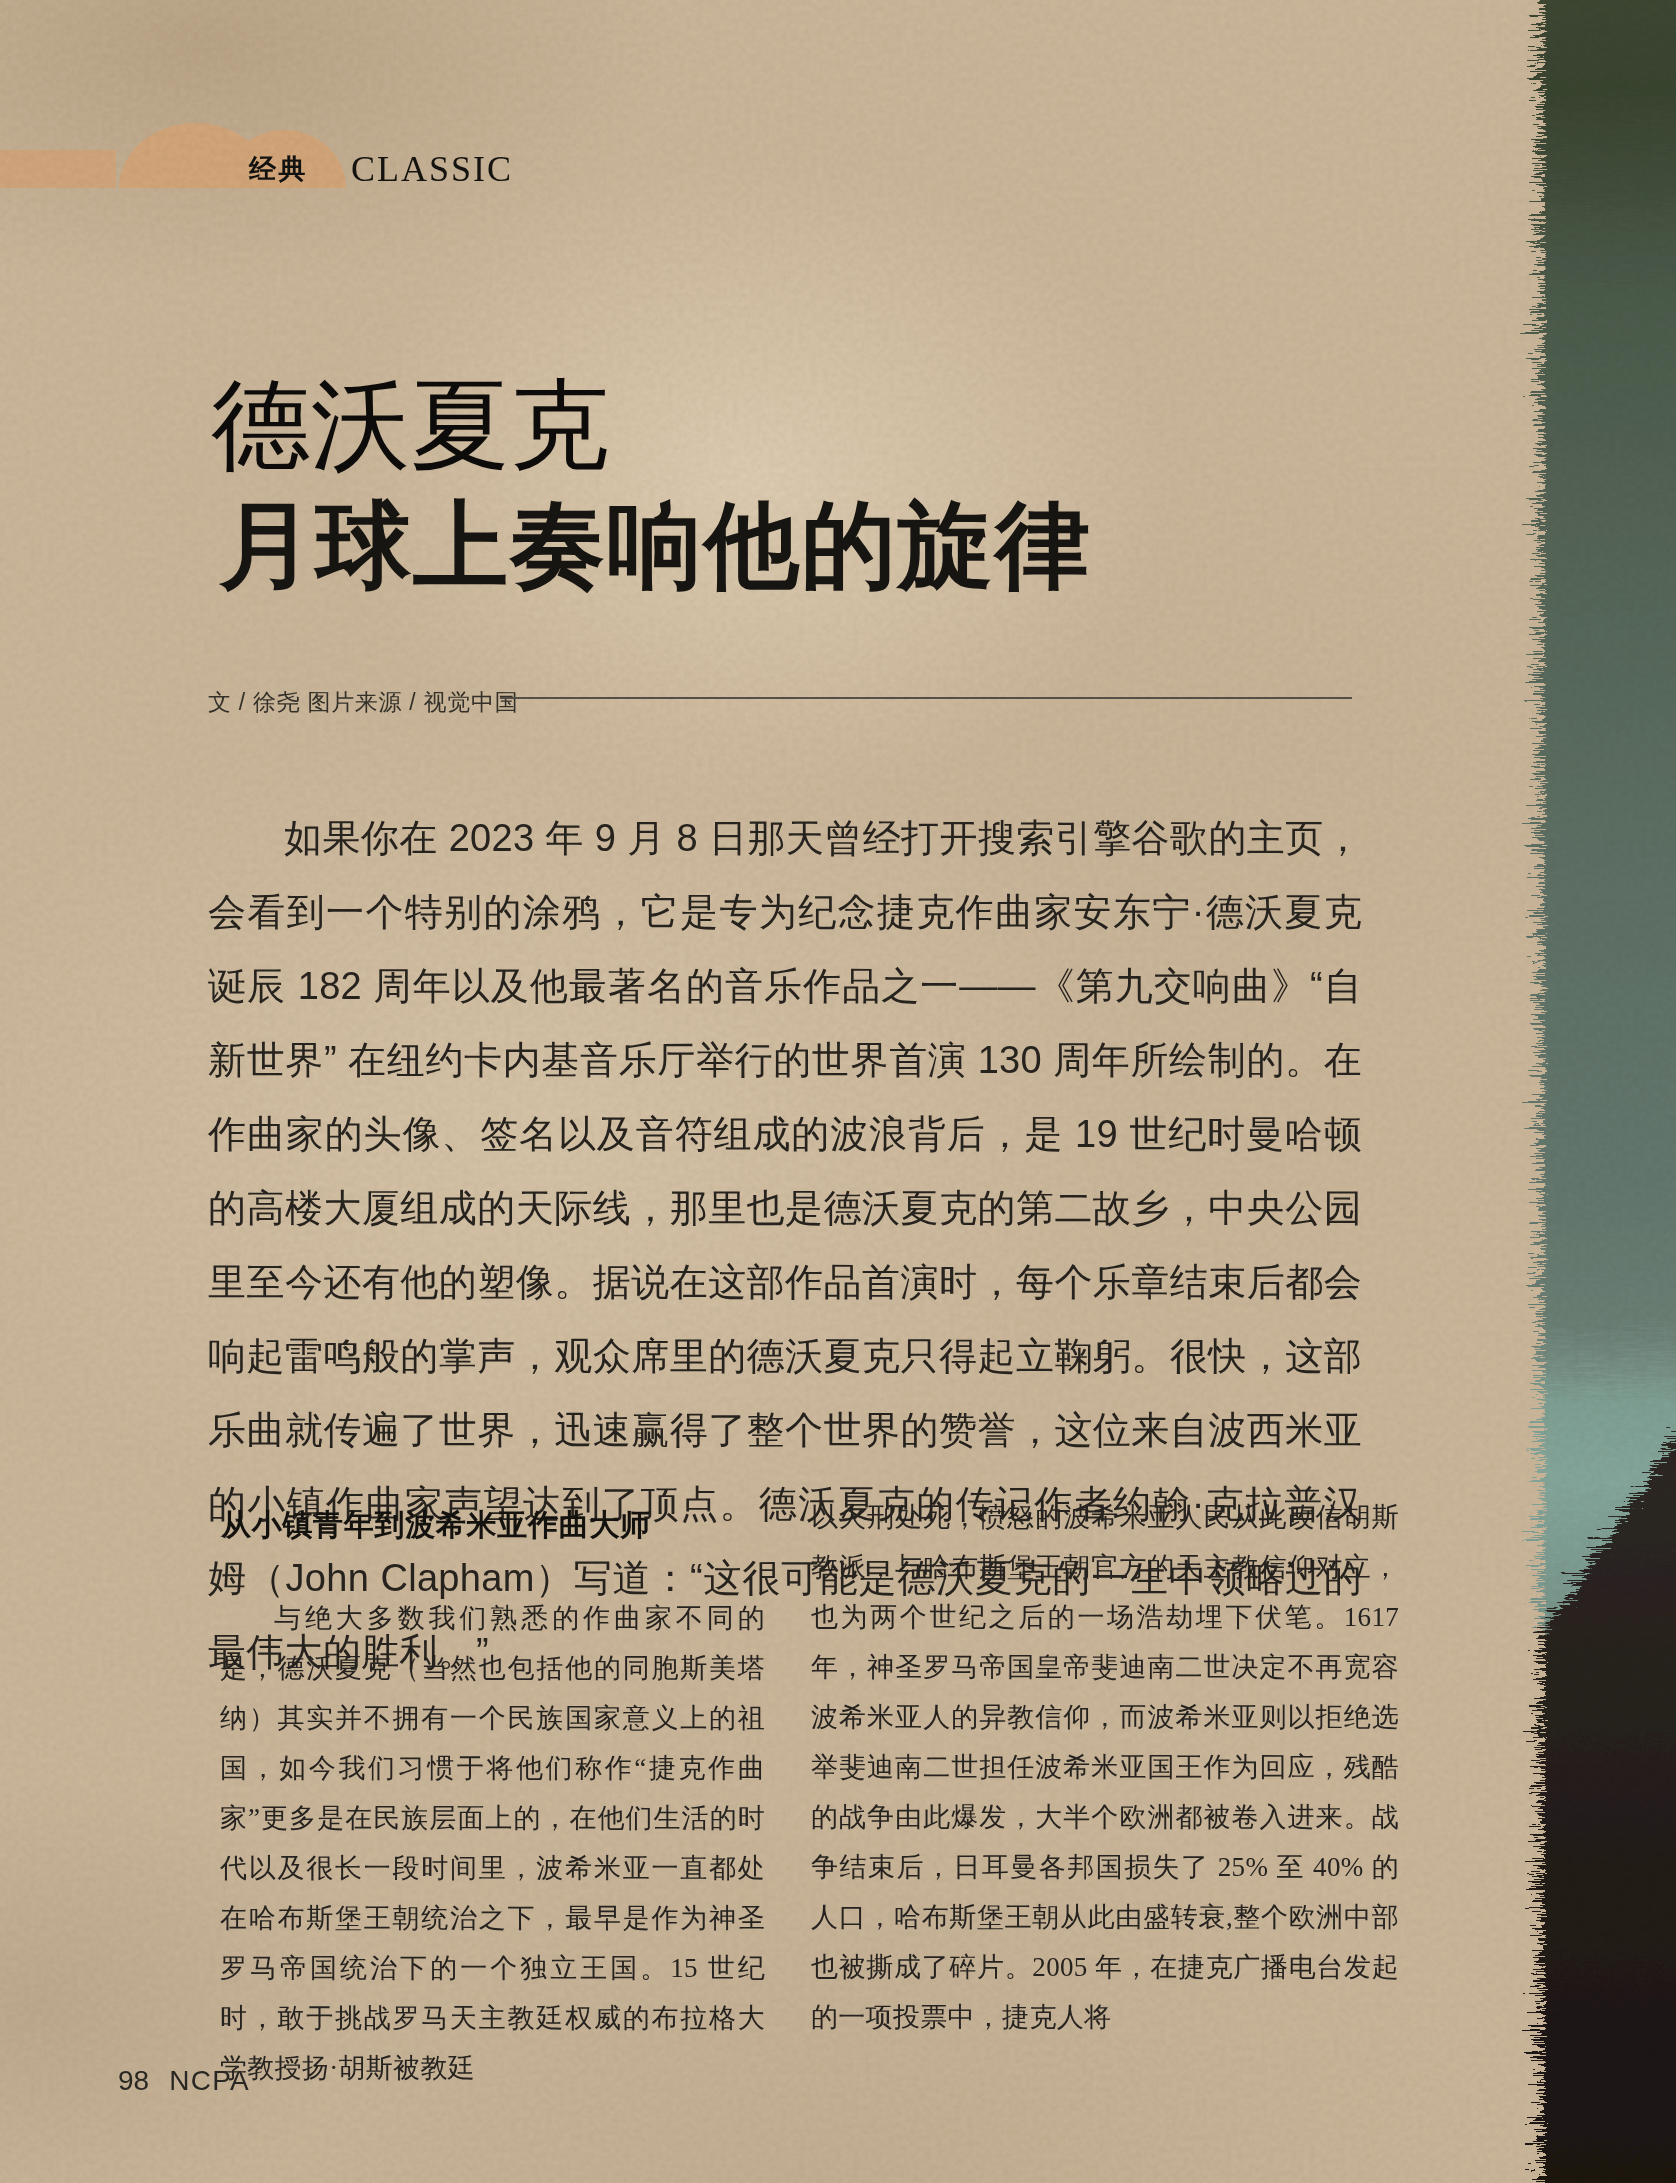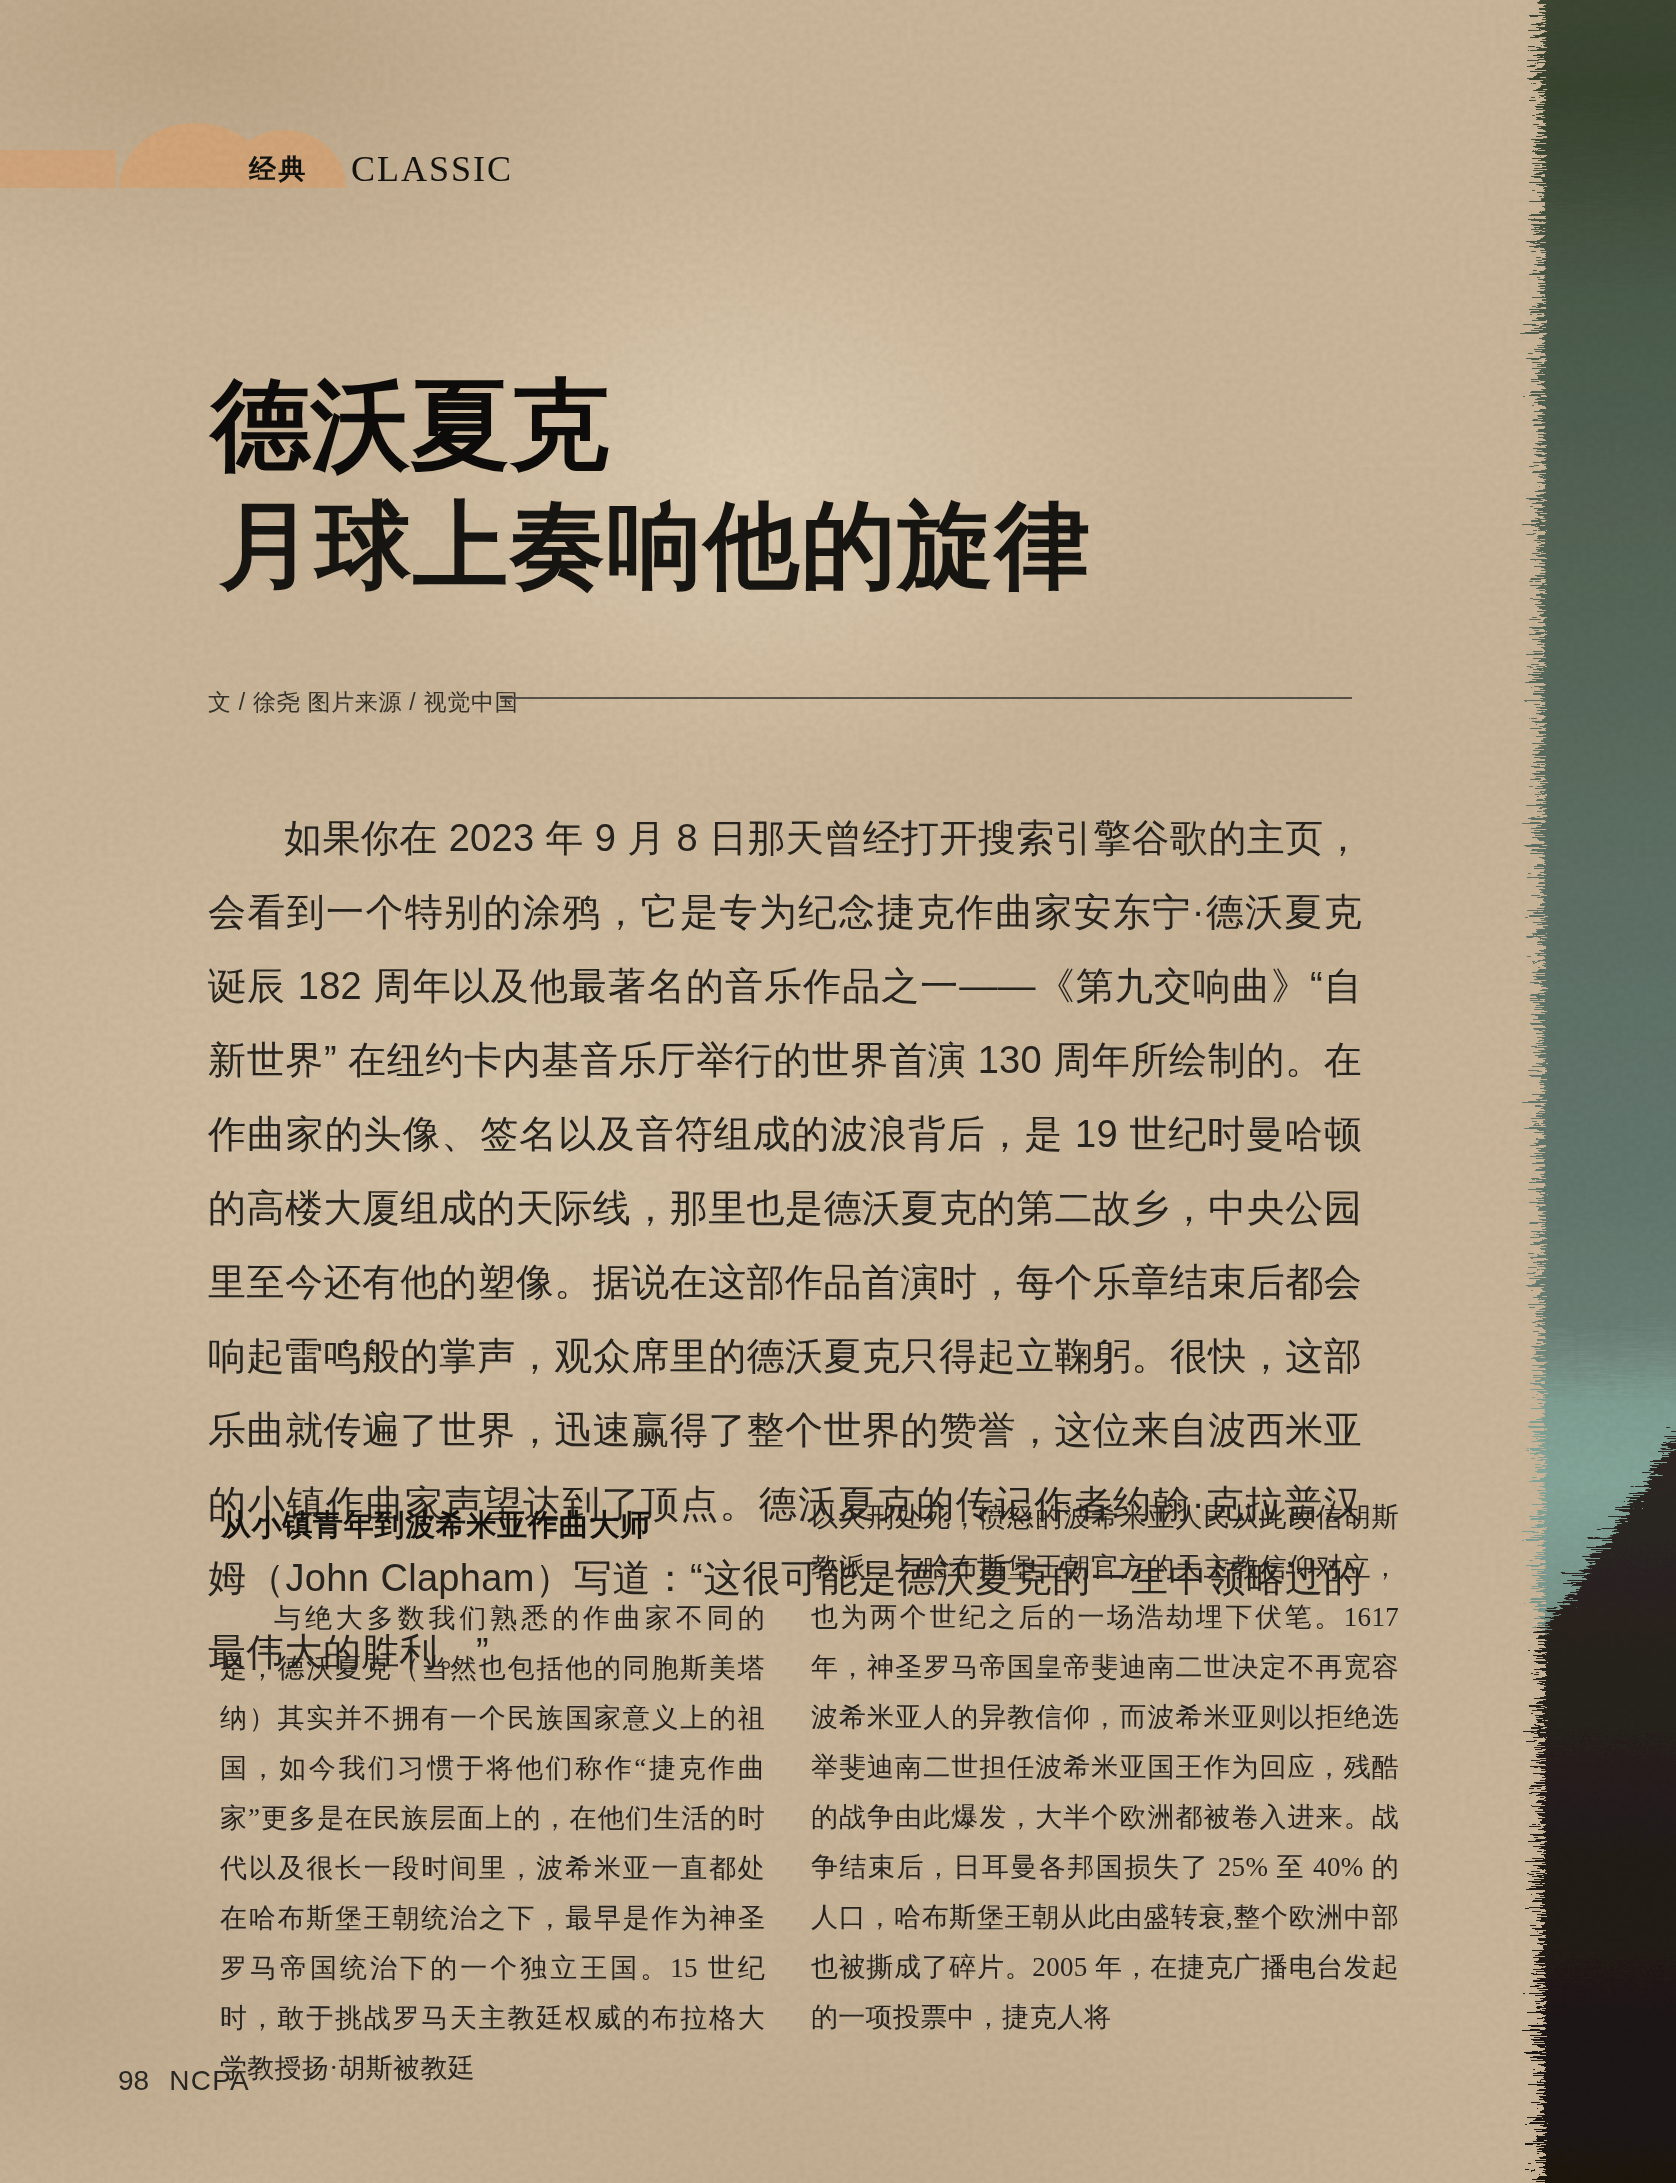--- a/index.html
+++ b/index.html
@@ -37,21 +37,21 @@
     position:absolute;left:249px;top:151px;
     font-size:27px;font-weight:900;color:#121210;letter-spacing:2.6px;
   }
   .cat-en{
     position:absolute;left:351px;top:148px;
     font-family:"Liberation Serif","DejaVu Serif",serif;
     font-size:36px;font-weight:400;color:#15130f;letter-spacing:2px;
   }
   h1.title{
     position:absolute;left:211px;top:375px;margin:0;
-    font-size:99px;line-height:1;font-weight:700;color:#0d0c0a;letter-spacing:0.7px;
+    font-size:99px;line-height:1;font-weight:400;color:#0d0c0a;letter-spacing:0.7px;
   }
   h2.subtitle{
     position:absolute;left:213px;top:493px;margin:6px;
     font-family:"Liberation Serif","DejaVu Serif",serif;
     font-size:95px;line-height:1;font-weight:700;color:#171511;letter-spacing:2px;text-align:center;
   }
   .byline{
     position:absolute;left:208px;top:687px;
     font-size:23px;color:#34312a;letter-spacing:0.7px;
   }

